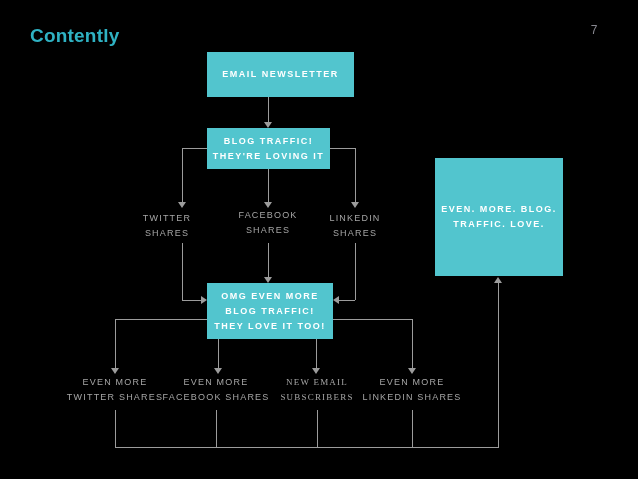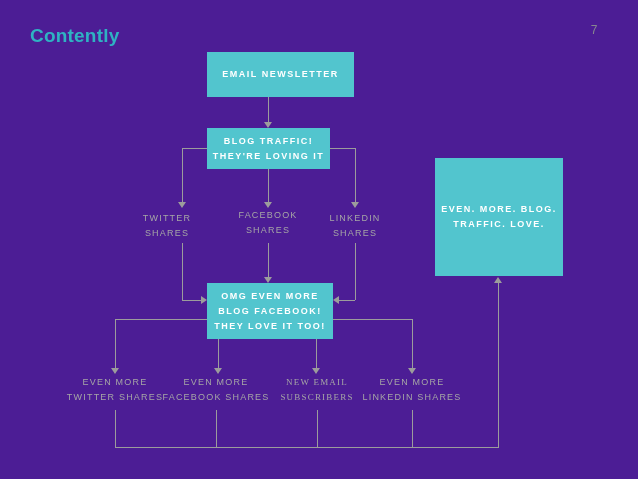--- a/index.html
+++ b/index.html
@@ -8,21 +8,21 @@
     --line-gray: #9c9c9c;
     --label-gray: #a6a6a6;
     --page-gray: #87878f;
   }
   * { box-sizing: border-box; }
   html, body { margin: 0; padding: 0; background: #ffffff; }
   .slide {
     position: relative;
     width: 638px;
     height: 479px;
-    background: #4c1d95;
+    background: #000000;
     font-family: "Liberation Sans", sans-serif;
     overflow: hidden;
   }
   .logo {
     position: absolute;
     left: 30px;
     top: 25px;
     font-size: 19px;
     font-weight: 700;
     color: var(--logo-teal);
@@ -76,21 +76,21 @@
 
   <div class="logo">Contently</div>
   <div class="page-number">7</div>
 
   <div>
 
     <div class="box" style="left:207px; top:52px; width:147px; height:45px;">EMAIL NEWSLETTER</div>
     <div class="box" style="left:207px; top:128px; width:123px; height:41px;">BLOG TRAFFIC!
 THEY'RE LOVING IT</div>
     <div class="box" style="left:207px; top:283px; width:126px; height:56px;">OMG EVEN MORE
-BLOG FACEBOOK!
+BLOG TRAFFIC!
 THEY LOVE IT TOO!</div>
     <div class="box" style="left:435px; top:158px; width:128px; height:118px;">EVEN. MORE. BLOG.
 TRAFFIC. LOVE.</div>
 
     <div class="glabel" style="left:107px; top:211px;">TWITTER
 SHARES</div>
     <div class="glabel" style="left:208px; top:208px;">FACEBOOK
 SHARES</div>
     <div class="glabel" style="left:295px; top:211px;">LINKEDIN
 SHARES</div>

